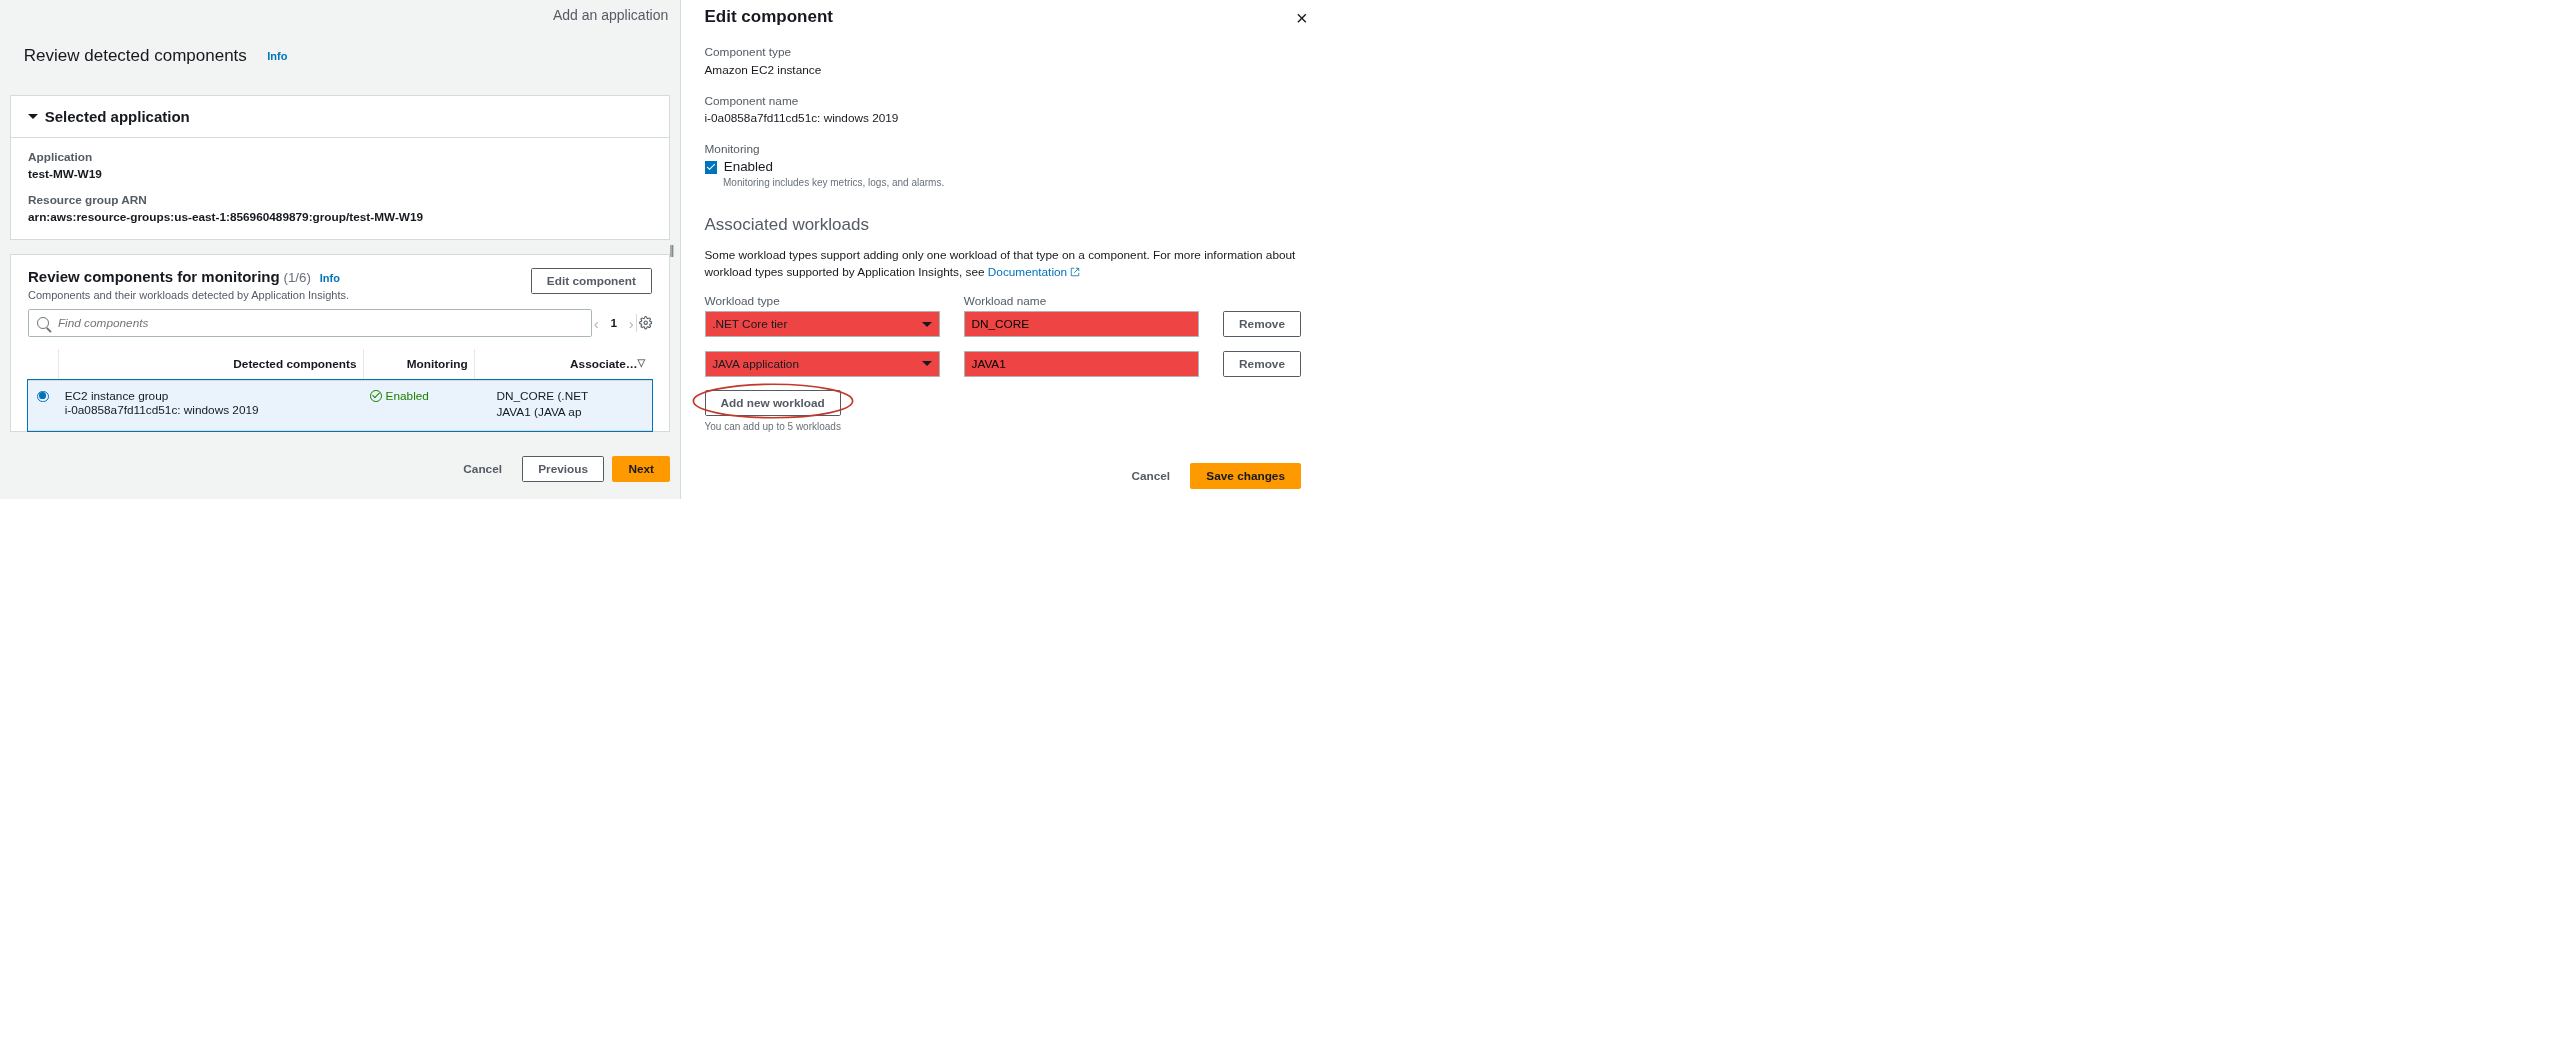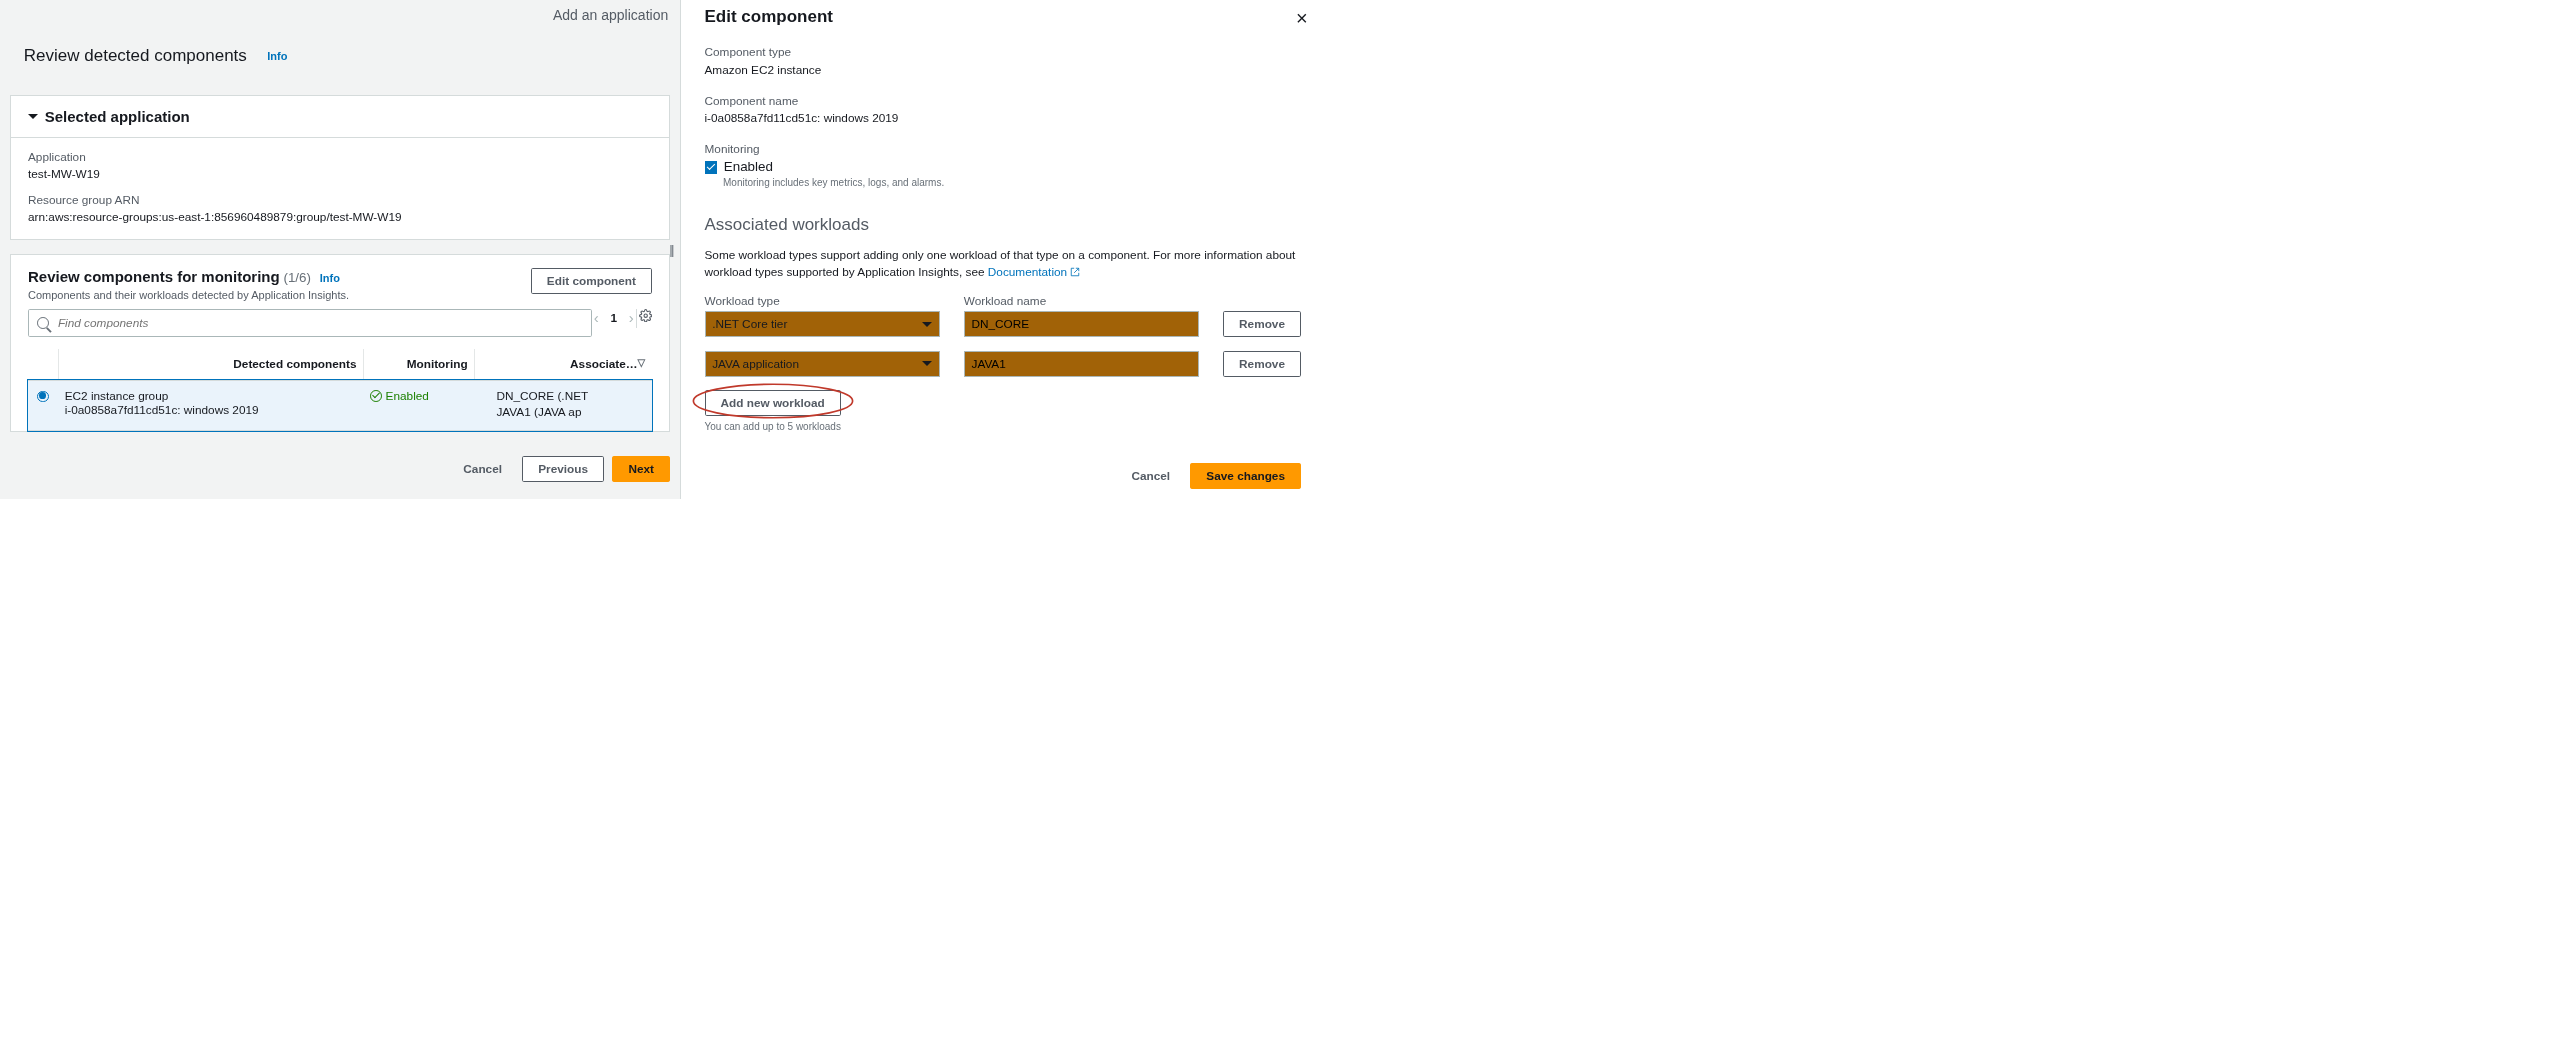--- a/index.html
+++ b/index.html
@@ -21,39 +21,39 @@
   .card {
     background: #fff; border: 0.8px solid #d5dbdb; border-radius: 0;
     margin: 0 10px 13.4px 10px;
   }
   .card-hdr {
     display: flex; align-items: center; gap: 6.7px;
     padding: 11.8px 17px; border-bottom: 0.8px solid #d5dbdb;
   }
   .card-hdr h2 { font-size: 15px; font-weight: 700; margin: 0; }
   .caret { width: 0; height: 0; border-left: 5px solid transparent; border-right: 5px solid transparent; border-top: 5.9px solid #16191f; }
-  .card-body { padding: 11.8px 17px 15px 17px; }
+  .card-body { padding: 11.8px 17px 15px 17px; font-weight: bold; }
   .kvlabel { color: #545b64; font-size: 11.8px; margin-bottom: 3.4px; }
   .kvvalue { font-size: 11.8px; margin-bottom: 11.8px; }
   .kvvalue:last-child { margin-bottom: 0; }
 
   .card-hdr2 { display:flex; justify-content:space-between; align-items:flex-start; padding:13.4px 17px 8.4px 17px; }
   .card-hdr2 h2 { font-size: 15px; font-weight: 700; margin: 0; display:inline; }
   .count { color:#687078; font-weight: 400; }
   .sub { color:#545b64; font-size: 11px; margin-top: 3.4px; }
 
   .btn {
     background:#fff; border:0.8px solid #545b64; color:#545b64;
     padding:5px 15px; font-weight:700; font-size:11.8px; cursor:pointer;
     border-radius:1.7px; white-space:nowrap;
   }
   .btn-primary { background:#ff9900; border-color:#ff9900; color:#16191f; }
   .btn-link { background:none; border:none; color:#545b64; font-weight:700; cursor:pointer; font-size:11.8px; padding:5px 11.8px; }
 
-  .toolbar { display:flex; align-items:flex-start; gap:2px; padding:0 17px 11.8px 17px; }
+  .toolbar { display:flex; align-items:center; gap:2px; padding:0 17px 11.8px 17px; }
   .search {
     flex:1; border:0.8px solid #aab7b8; border-radius:1.7px;
     display:flex; align-items:center; padding:5px 8.4px; gap:6.7px;
   }
   .search input { border:none; outline:none; flex:1; font-size:11.8px; font-style:italic; color:#687078; background:transparent; }
   .mag { width:11.8px; height:11.8px; border:1.7px solid #687078; border-radius:50%; position:relative; }
   .mag::after { content:""; position:absolute; width:5.9px; height:1.7px; background:#687078; bottom:-2.5px; right:-4.2px; transform:rotate(45deg); }
   .pager { display:flex; align-items:center; gap:11.8px; color:#687078; }
   .chevron { cursor:pointer; font-size:15px; color:#aab7b8; user-select:none; }
   .pagenum { font-size:11.8px; font-weight:700; color:#16191f; }
@@ -93,21 +93,21 @@
 
   .subh { font-size:17px; color:#545b64; font-weight:400; margin:27px 0 10px 0; }
   .para { font-size:11.8px; line-height:1.5; }
   .doclink { color:#0073bb; text-decoration:none; }
   .ext-icon { display:inline-block; width:10px; height:10px; vertical-align:-0.8px; }
   .ext-icon svg { stroke:#0073bb; fill:none; stroke-width:2; }
 
   .wlrow { display:flex; align-items:flex-end; gap:24px; margin-bottom:13.4px; }
   .wlcol { flex:1; }
   .select, .tinput {
-    width:100%; border:0.8px solid #aab7b8; background:#a16207;
+    width:100%; border:0.8px solid #aab7b8; background:#ef4444;
     padding:5px 6.7px; font-size:11.8px;
   }
   .select { display:flex; justify-content:space-between; align-items:center; cursor:pointer; }
   .tri { width:0; height:0; border-left:5px solid transparent; border-right:5px solid transparent; border-top:5.9px solid #16191f; }
   .rmbtn { flex:0 0 auto; margin-bottom:0; }
 
   .circled { position:relative; display:inline-block; }
   .circled svg.ellipse { position:absolute; top:-10px; left:-20px; pointer-events:none; }
   .hint { font-size:10px; color:#687078; margin-top:5px; }
 

